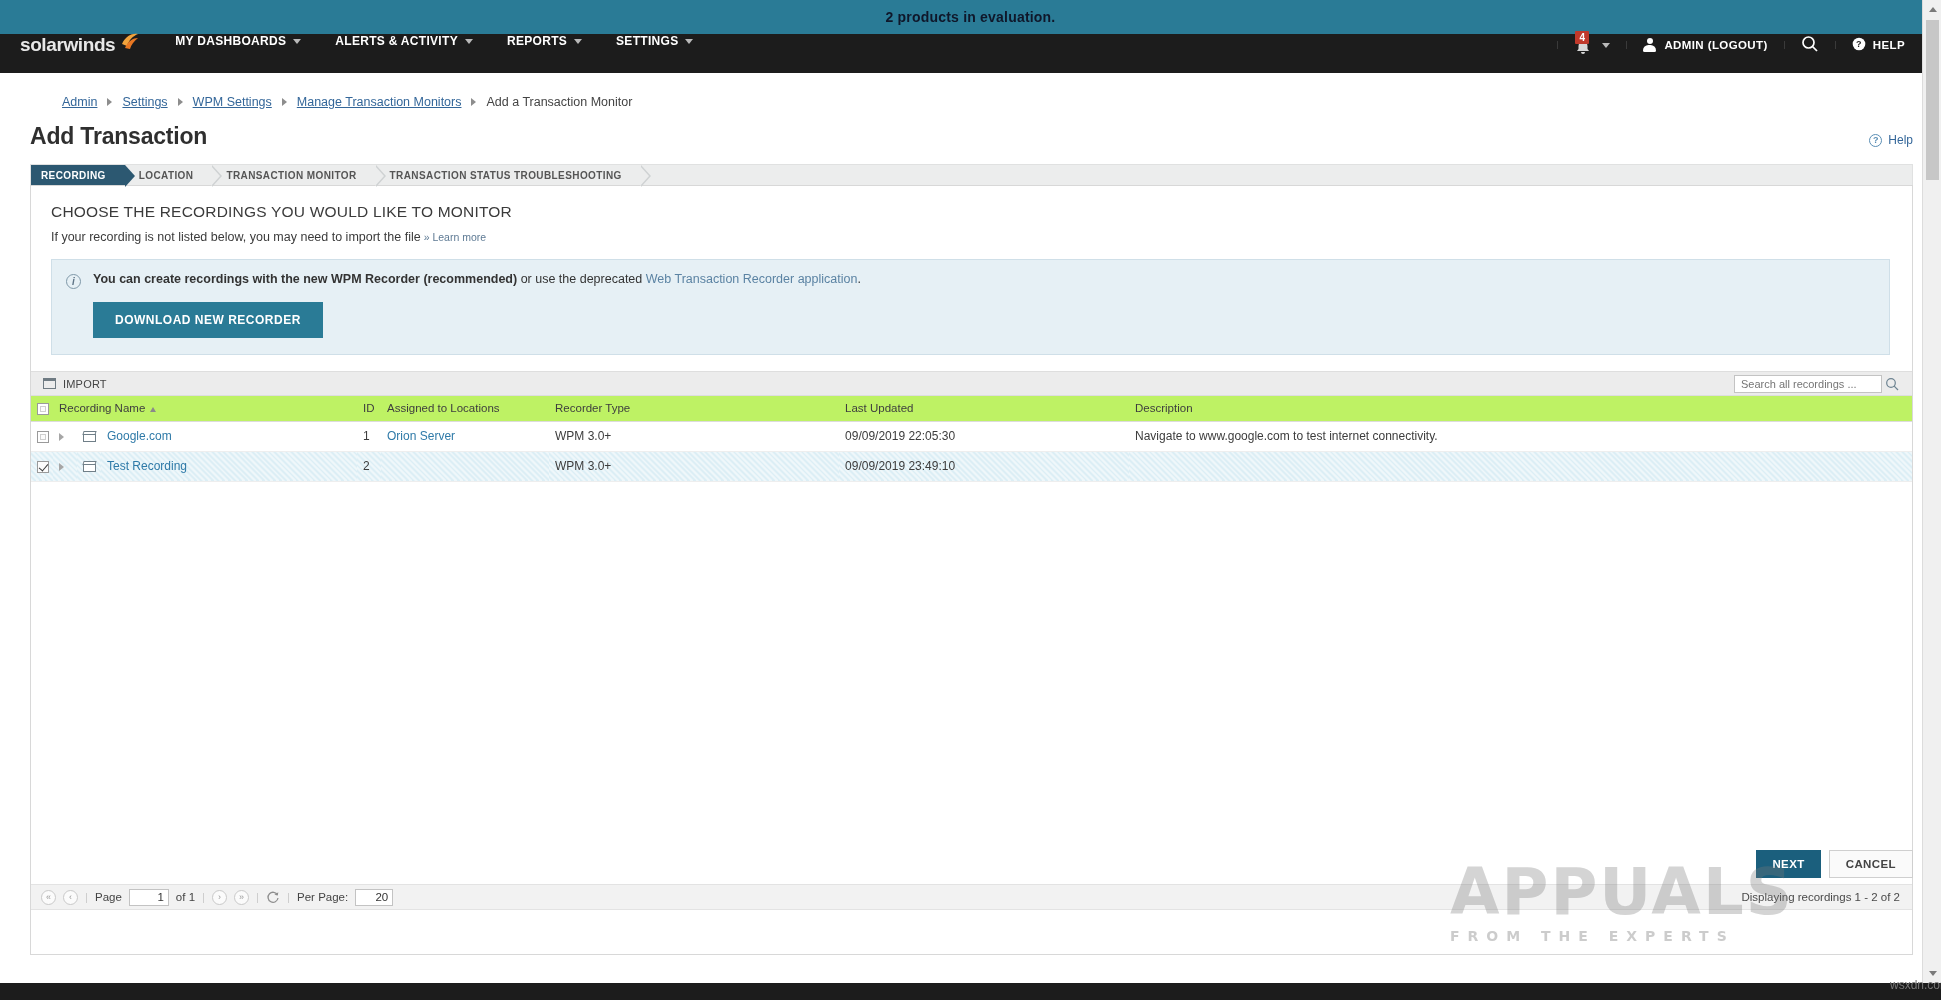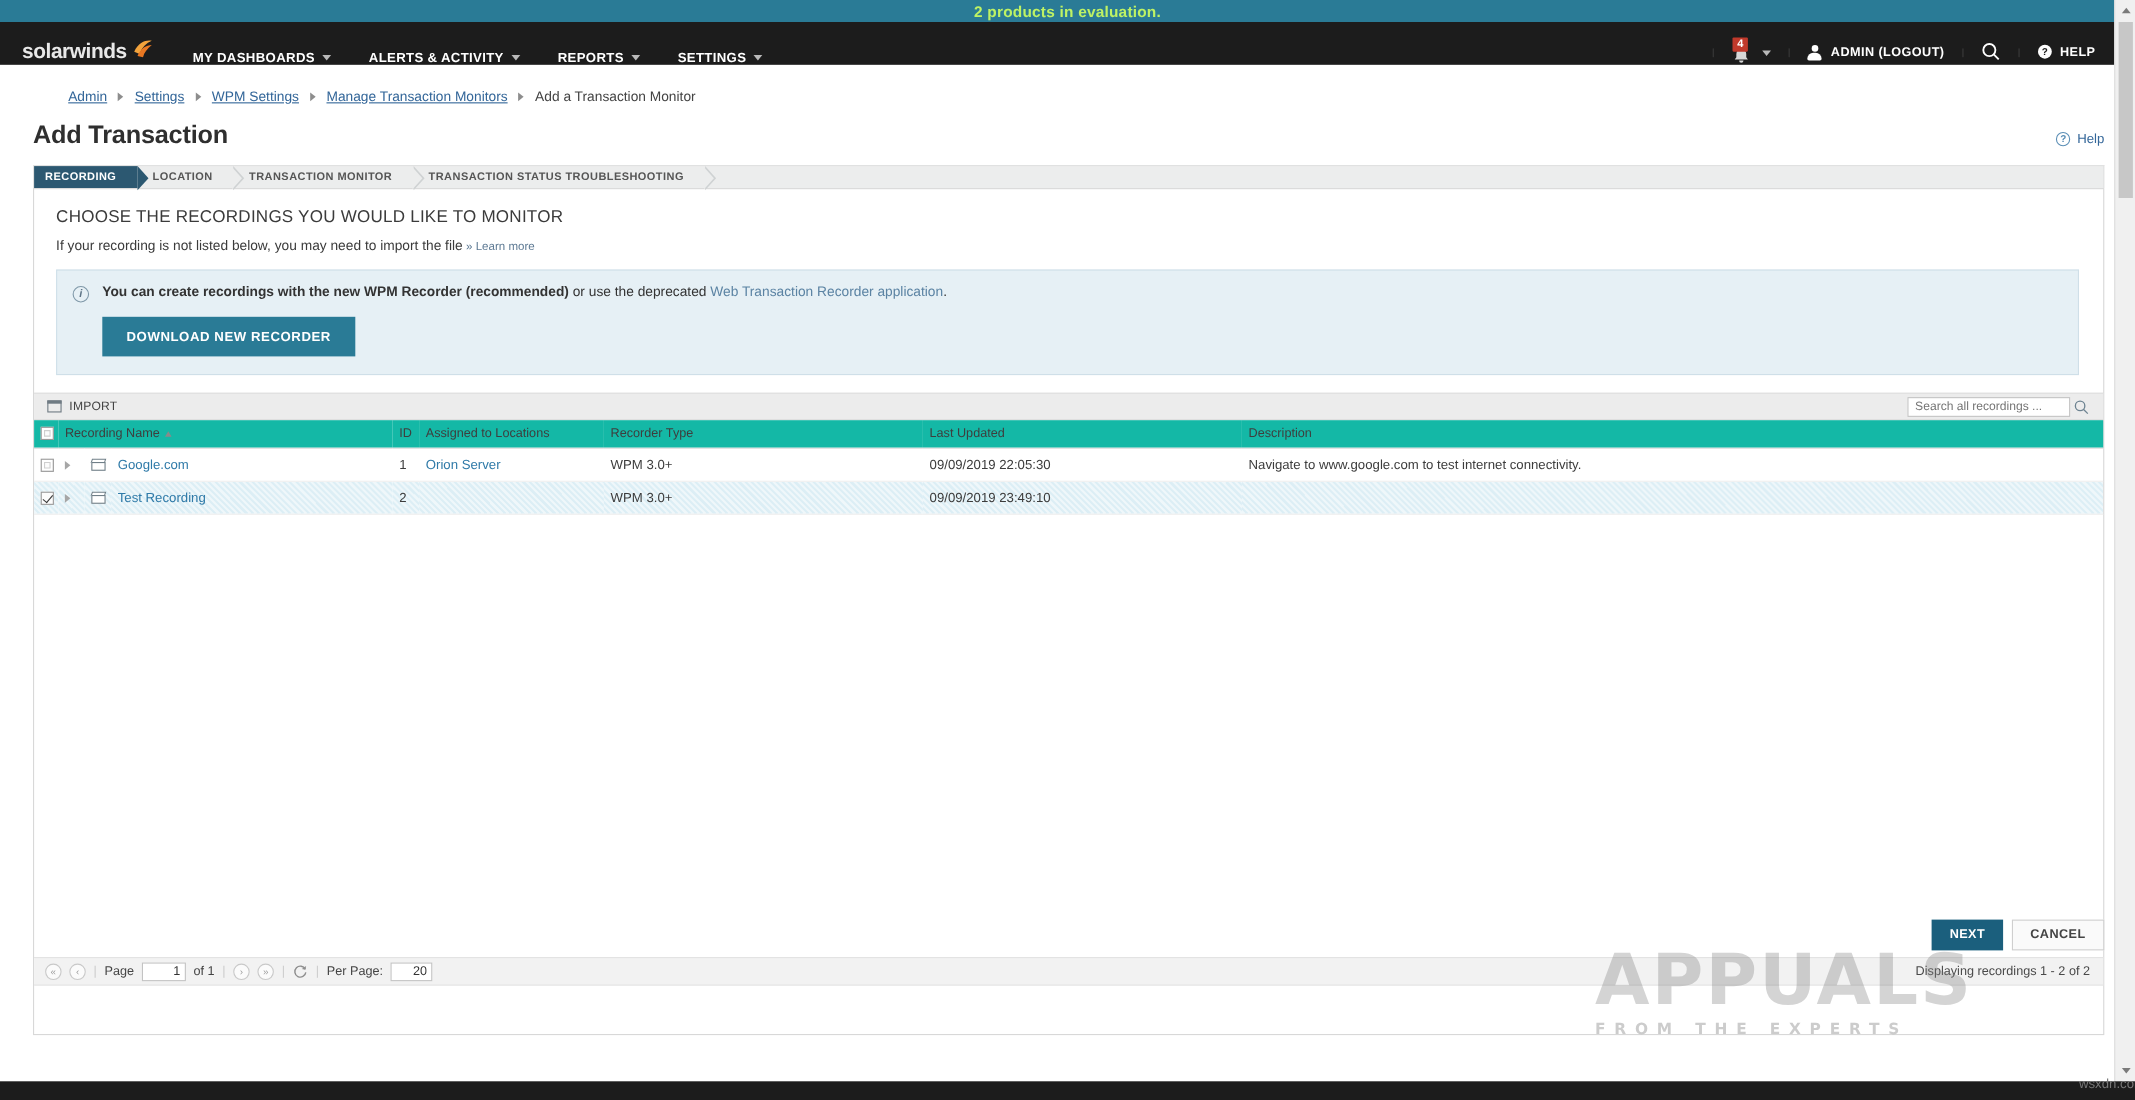--- a/index.html
+++ b/index.html
@@ -12,37 +12,37 @@
   }
   .page {
     position: relative;
     width: 1941px; height: 1000px;
     background: #ffffff;
     overflow: hidden;
   }
 
   
   .eval-banner {
-    height: 20px;
+    height: 34px;
     background: #2a7b96;
-    color: #bef264;
+    color: #0f172a;
     display: flex;
     align-items: center;
     justify-content: center;
     font-size: 14px;
     font-weight: bold;
     letter-spacing: .2px;
   }
 
   
   .topnav {
     height: 39px;
     background: #1c1c1c;
     display: flex;
-    align-items: flex-end;
+    align-items: flex-start;
     color: #ffffff;
   }
   .brand {
     display: flex; align-items: center;
     padding: 0 18px 0 20px;
     font-size: 19px;
     font-weight: bold;
     letter-spacing: -.4px;
     color: #e8e8e8;
     position: relative;
@@ -351,21 +351,21 @@
     cursor: pointer;
   }
 
   
   table.rec-table {
     width: 100%;
     border-collapse: collapse;
     table-layout: fixed;
   }
   table.rec-table thead th {
-    background: #14b8a6;
+    background: #bef264;
     height: 25px;
     font-size: 11.5px;
     font-weight: normal;
     color: #3e3e3e;
     text-align: left;
     padding: 0 6px;
     border-bottom: 1px solid #dcdcdc;
     white-space: nowrap;
   }
   table.rec-table tbody td {

